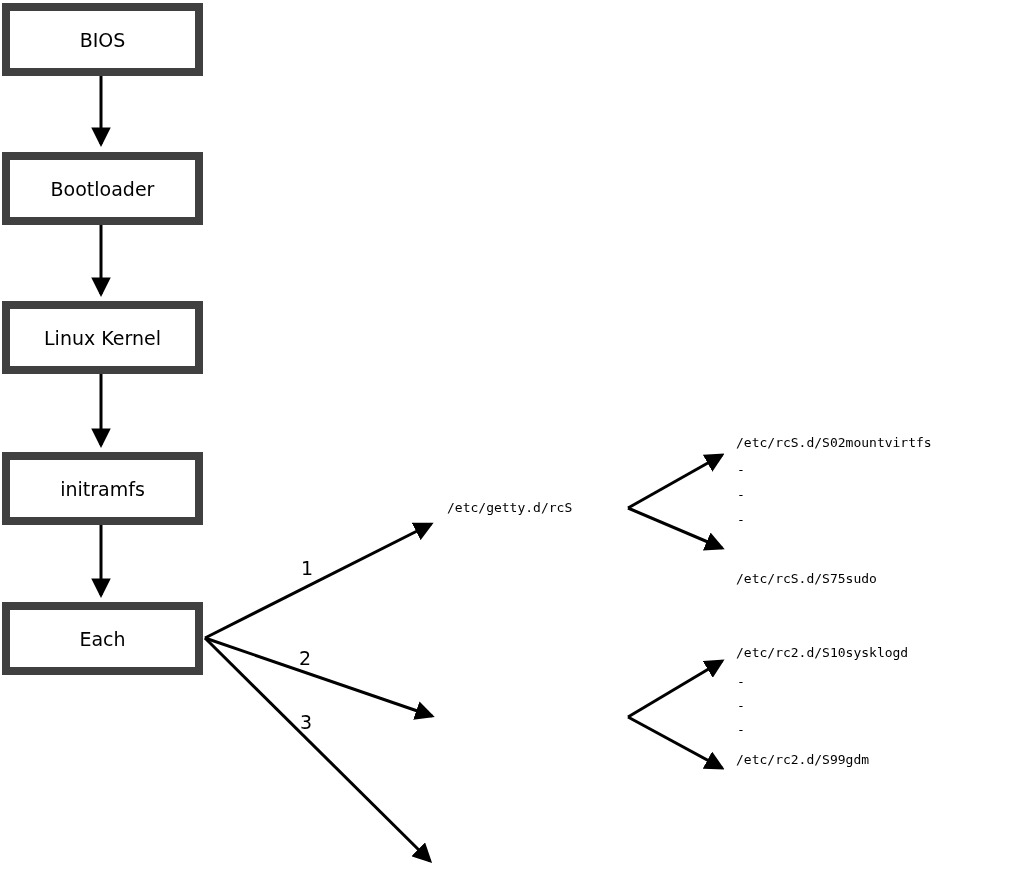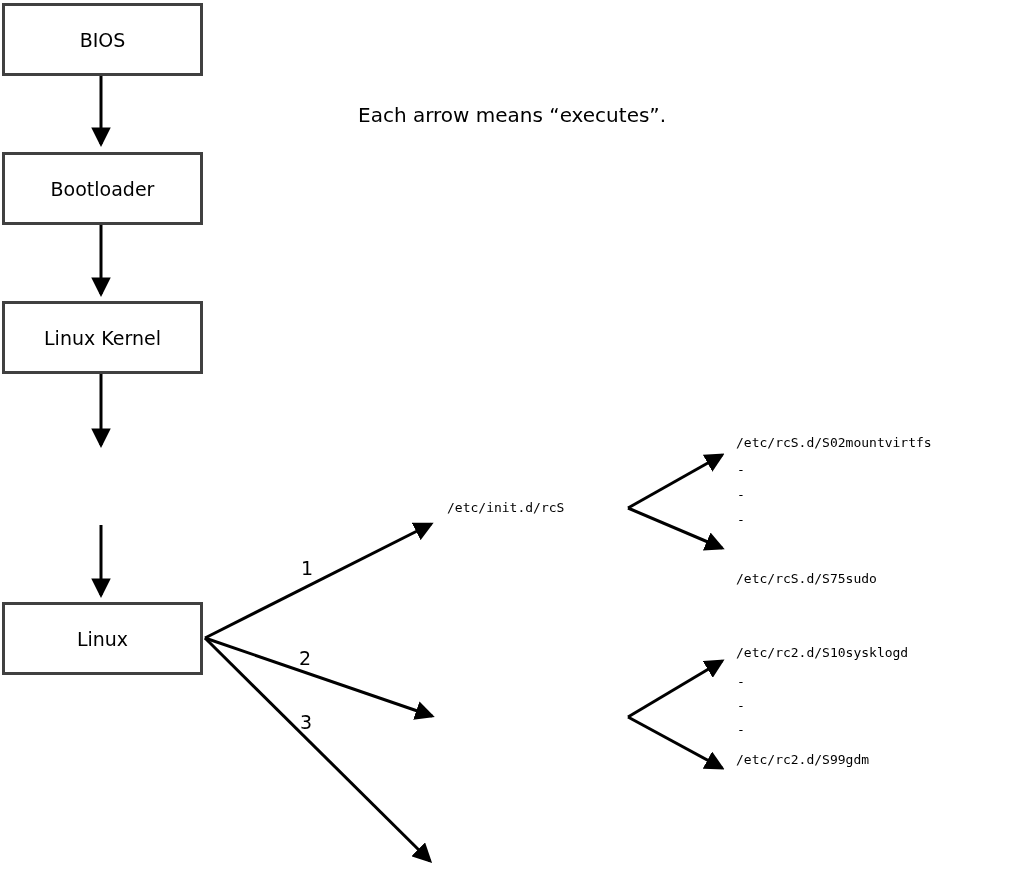--- a/index.html
+++ b/index.html
@@ -16,21 +16,21 @@
     position: absolute;
     left: 0; top: 0;
     width: 1024px; height: 875px;
   }
   .box {
     position: absolute;
     left: 2px;
     width: 201px;
     height: 73px;
     box-sizing: border-box;
-    border: 3px solid #404040;
+    border: 8px solid #404040;
     background: #ffffff;
     display: flex;
     align-items: center;
     justify-content: center;
     font-size: 19px;
     line-height: 22px;
     white-space: nowrap;
   }
   .box-bios       { top: 3px; }
   .box-bootloader { top: 152px; }
@@ -109,31 +109,33 @@
 
   <div class="box box-bios">
     <span>BIOS</span>
   </div>
   <div class="box box-bootloader">
     <span>Bootloader</span>
   </div>
   <div class="box box-kernel">
     <span>Linux Kernel</span>
   </div>
+  <div class="box box-initramfs">
+    <span>initramfs</span>
+  </div>
   <div class="box box-init">
-    <span>Linux</span>
+    <span>Each</span>
   </div>
 
-  <div class="caption">Each arrow means “executes”.</div>
 
   <div class="arrow-num num-1">1</div>
   <div class="arrow-num num-2">2</div>
   <div class="arrow-num num-3">3</div>
 
-  <div class="mono lbl-rcs">/etc/init.d/rcS</div>
+  <div class="mono lbl-rcs">/etc/getty.d/rcS</div>
   <div class="mono lbl-getty">getty</div>
 
   <div class="mono lbl-s02">/etc/rcS.d/S02mountvirtfs</div>
   <div class="mono dash dash-1a">-</div>
   <div class="mono dash dash-1b">-</div>
   <div class="mono dash dash-1c">-</div>
   <div class="mono lbl-s75">/etc/rcS.d/S75sudo</div>
 
   <div class="mono lbl-s10">/etc/rc2.d/S10sysklogd</div>
   <div class="mono dash dash-2a">-</div>

